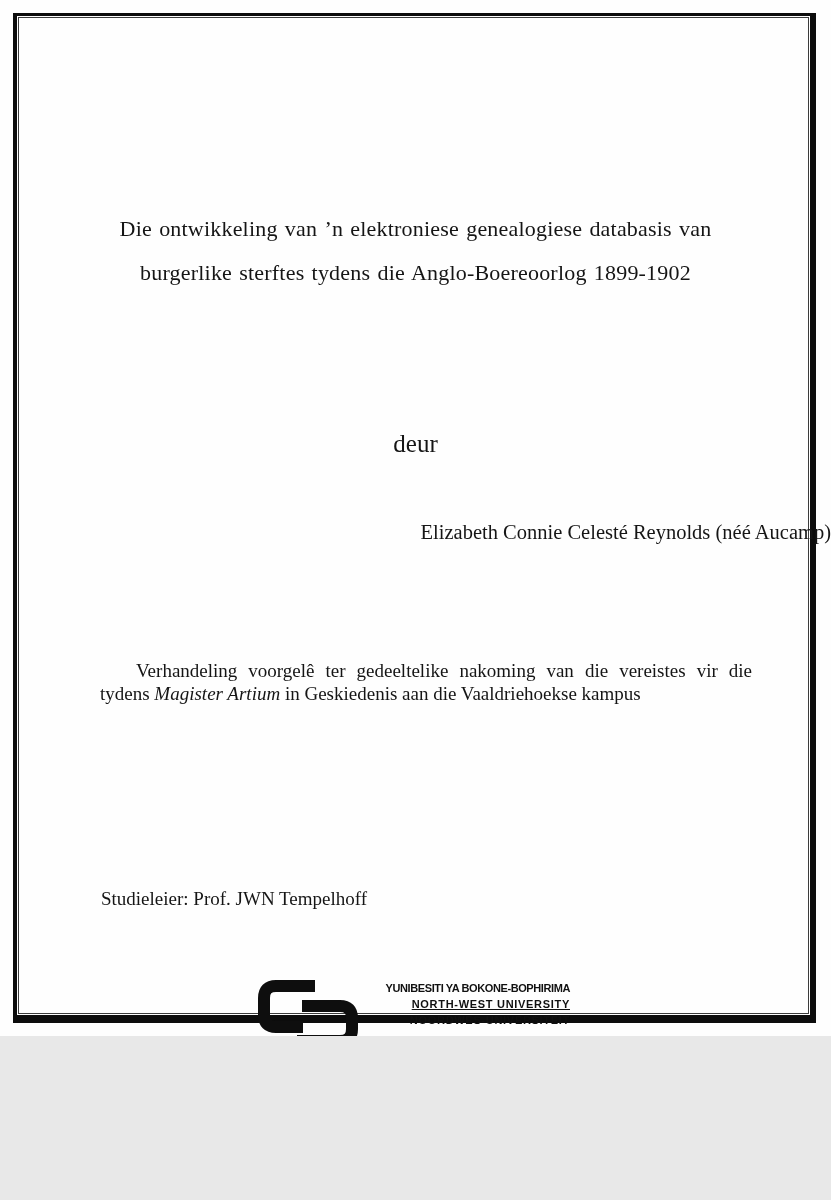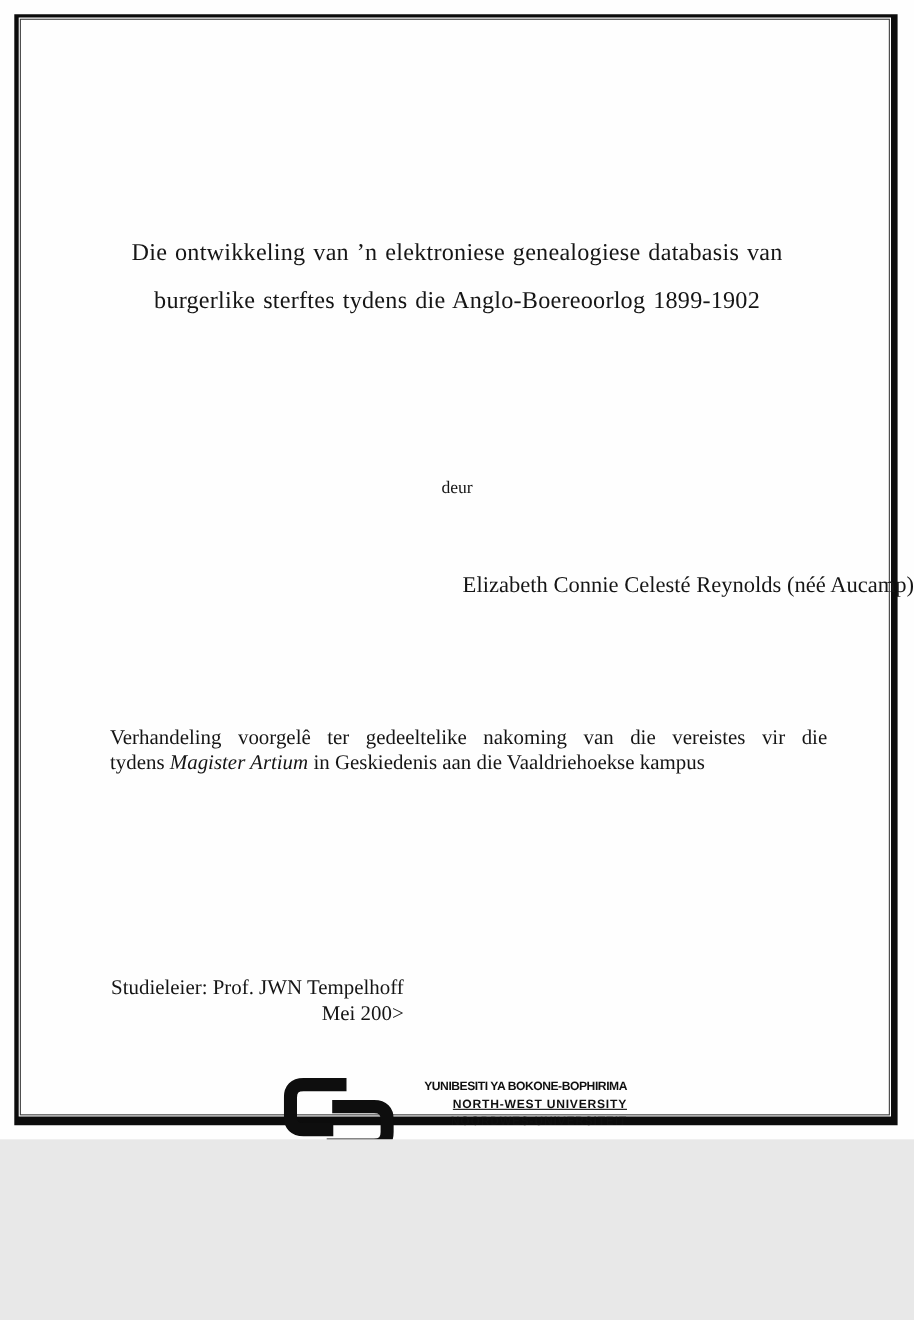--- a/index.html
+++ b/index.html
@@ -30,40 +30,41 @@
     text-align: center;
     font-size: 22px;
     line-height: 44px;
     letter-spacing: 0.2px;
     word-spacing: 1.5px;
   }
   .byline {
     position: absolute;
     left: 0; right: 0; top: 431px;
     text-align: center;
-    font-size: 16px;
+    font-size: 25px;
     line-height: 26px;
   }
   .author {
     position: absolute;
     left: 0; right: 0; top: 518px;
     text-align: right;
     font-size: 20.5px;
     line-height: 28px;
   }
   .statement {
     position: absolute;
     left: 100px; top: 659px;
     width: 652px;
     font-size: 19px;
     line-height: 23px;
   }
   .statement .justified {
     text-align: justify;
     text-align-last: justify;
+    margin-left: 36px;
   }
   .supervisor-block {
     position: absolute;
     left: 101px; top: 887px;
     font-size: 19px;
     line-height: 23px;
     text-align: right;
   }
   .logo {
     position: absolute;
@@ -105,21 +106,20 @@
 
   <div class="author">Elizabeth Connie Celesté Reynolds (néé Aucamp)</div>
 
   <div class="statement">
     <div class="justified">Verhandeling voorgelê ter gedeeltelike nakoming van die vereistes vir die</div>
     <div><span>tydens </span><span class="italic">Magister Artium</span><span> in Geskiedenis aan die Vaaldriehoekse kampus</span></div>
   </div>
 
   <div class="supervisor-block">
     <div>Studieleier: Prof. JWN Tempelhoff</div>
-    <div>Mei 200&gt;</div>
   </div>
 
   <div class="logo">
     <svg width="100" height="72" viewBox="0 0 100 72" aria-hidden="true">
       <path d="M 57 8 H 18 Q 6 8 6 20 V 37 Q 6 49 18 49 H 45" fill="none" stroke="#0e0e0e" stroke-width="12"></path>
       <path d="M 44 28 H 82 Q 94 28 94 40 V 51 Q 94 63 82 63 H 39" fill="none" stroke="#0e0e0e" stroke-width="12"></path>
     </svg>
     <div class="logo-text">
       <div class="ln1">YUNIBESITI YA BOKONE-BOPHIRIMA</div>
       <div class="ln2">NORTH-WEST UNIVERSITY</div>

